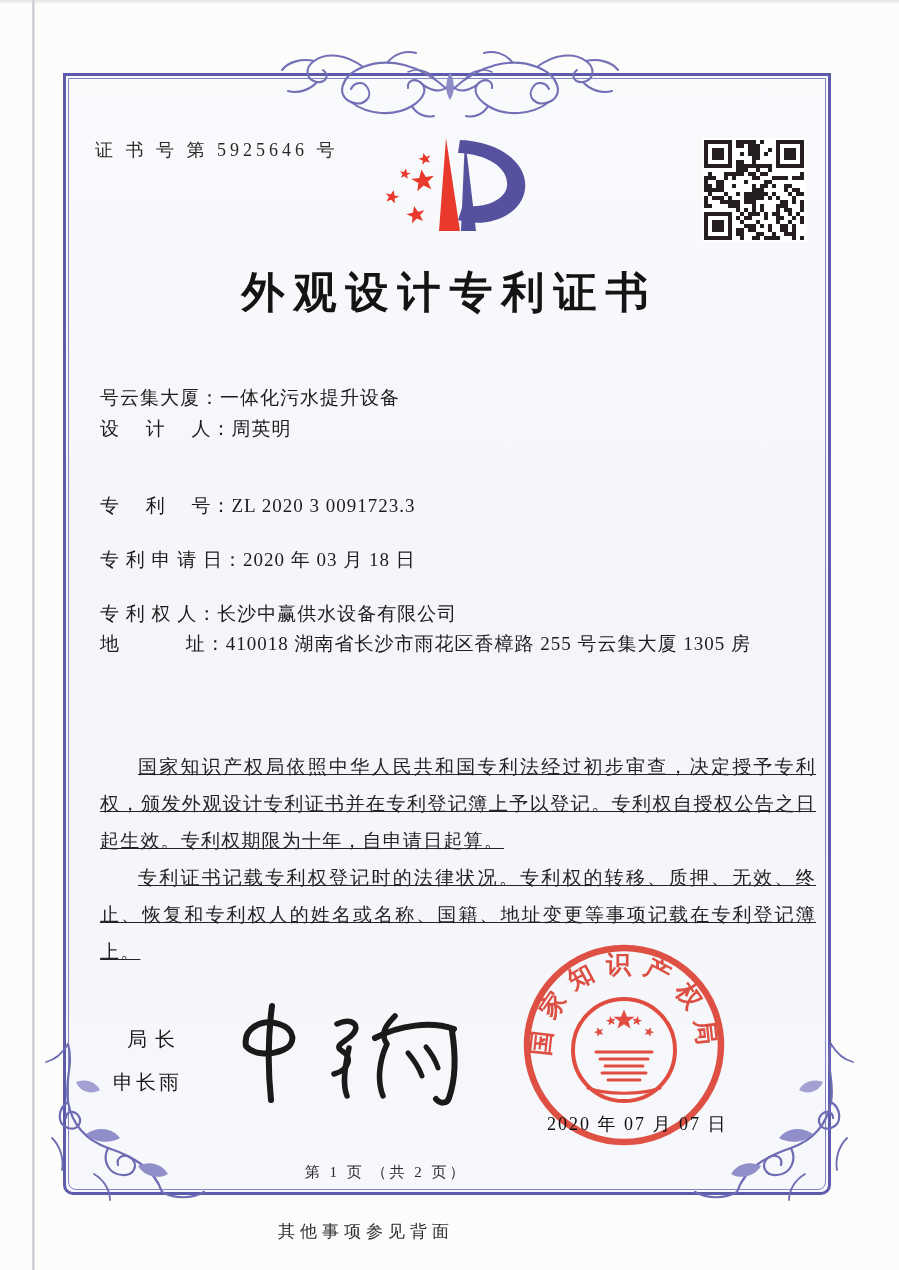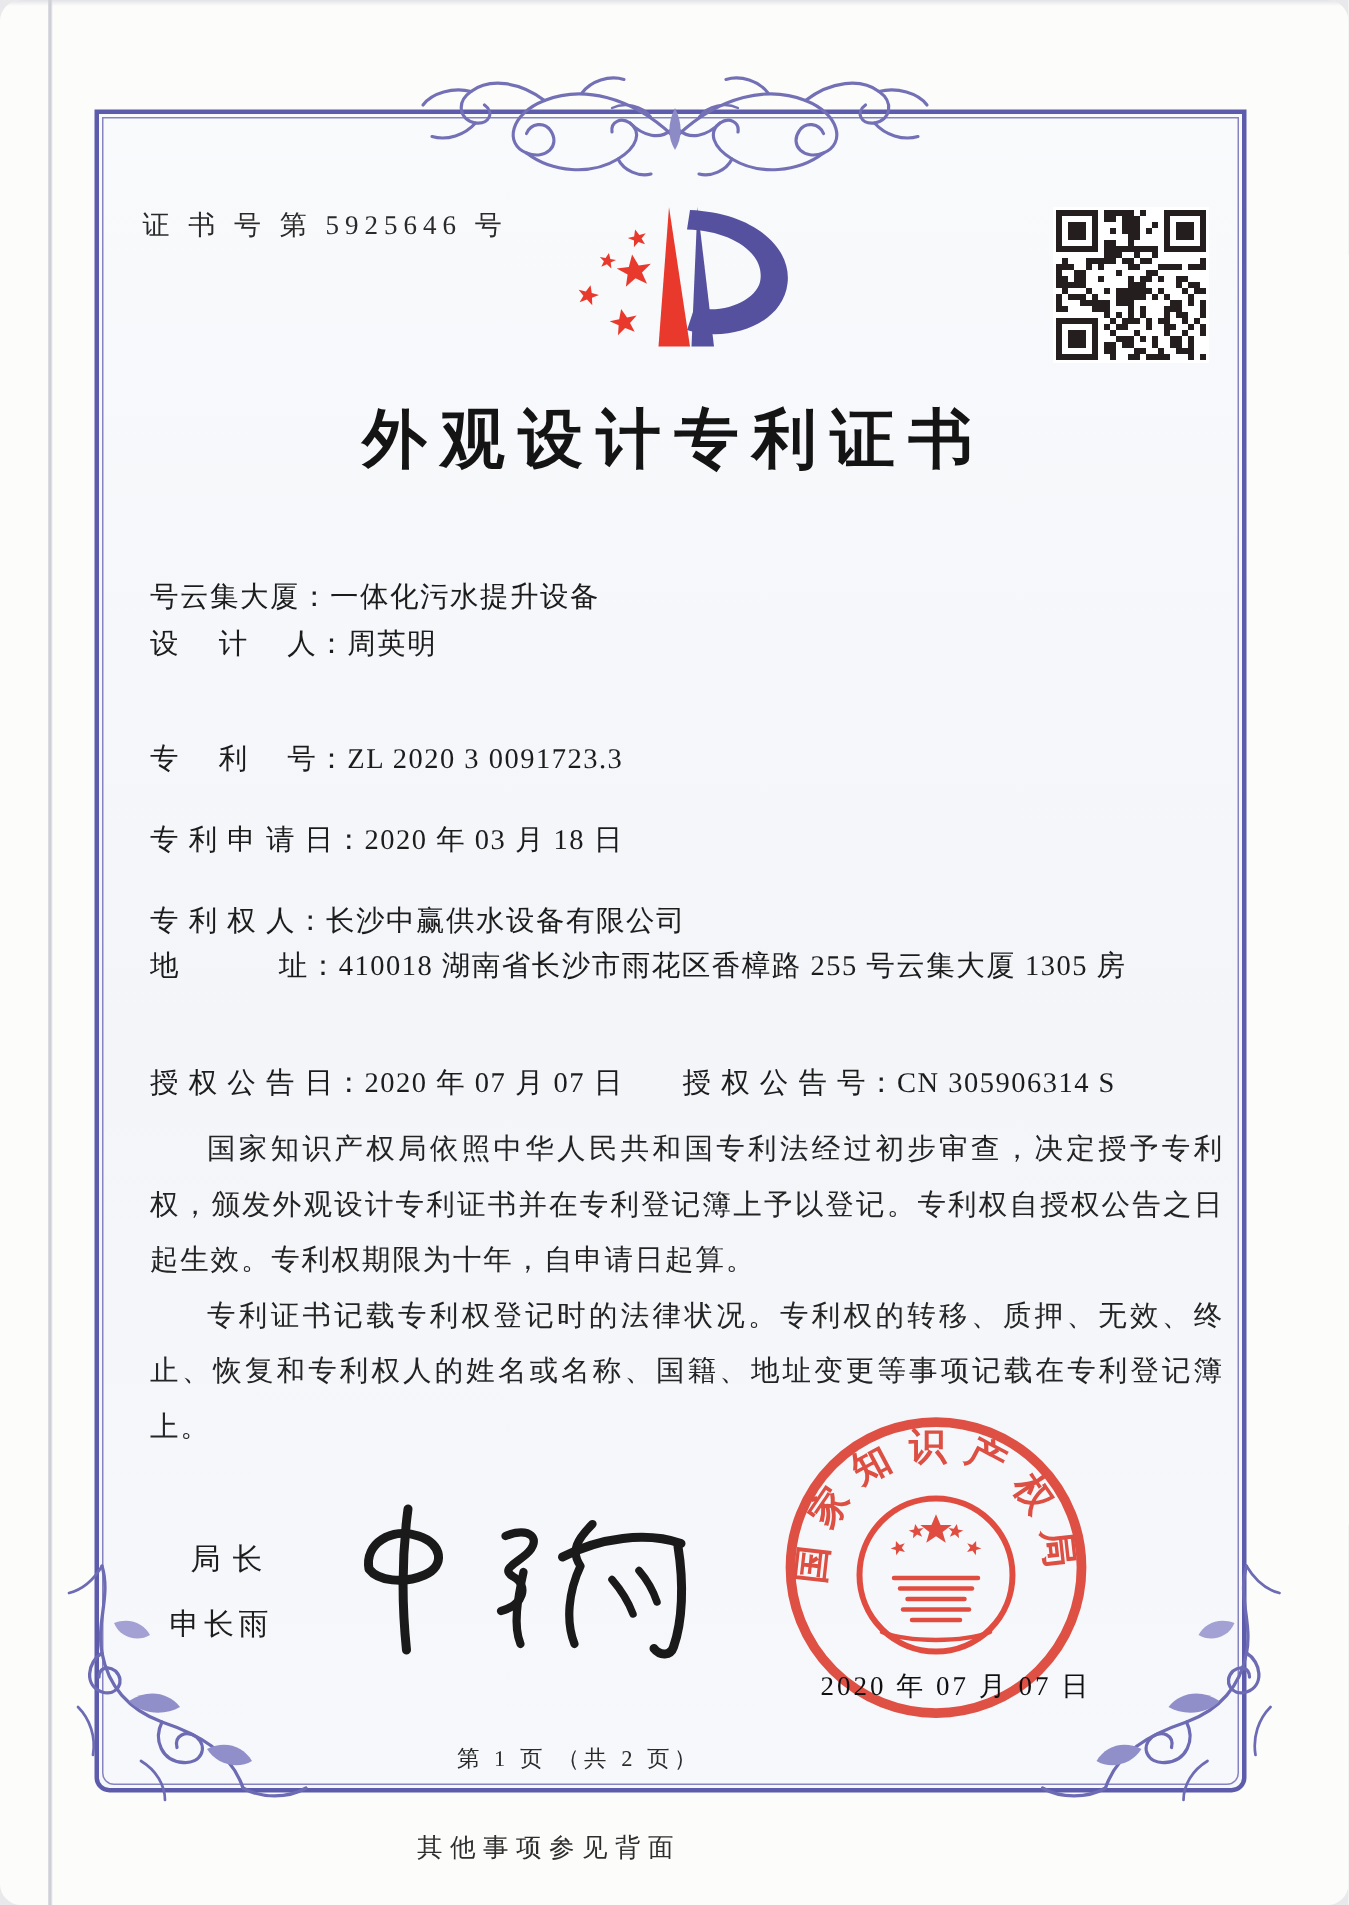--- a/index.html
+++ b/index.html
@@ -8,21 +8,20 @@
     font-family:"Liberation Serif","DejaVu Serif",serif;
     -webkit-font-smoothing:antialiased;
   }
   .page {
     position:relative;
     width:899px; height:1270px;
     margin:0 auto;
     background:#fcfcfb;
     overflow:hidden;
     color:#1d1d1d;
-    border-radius:14px;
   }
   .scan-edge-left {
     position:absolute; left:32px; top:0; width:3px; height:1270px;
     background:linear-gradient(90deg,#c7c9d2,#9fa2b0,#e2e3e9);
     opacity:.55;
   }
   .scan-edge-top {
     position:absolute; left:0; top:0; width:100%; height:4px;
     background:linear-gradient(180deg,#d2d3da,rgba(255,255,255,0));
     opacity:.6;
@@ -52,21 +51,21 @@
     font-size:43px; font-weight:bold; letter-spacing:9px; color:#141414;
   }
   .field-row { left:100px; width:714px; font-size:19px; letter-spacing:1px; color:#1c1c1c; white-space:nowrap; }
   .fr0 { top:385px; } .fr1 { top:416px; } .fr2 { top:493px; }
   .fr3 { top:547px; } .fr4 { top:601px; } .fr5 { top:631px; }
   .fr6 { top:709px; }
   .grant-pair { position:absolute; left:355px; top:0; white-space:nowrap; }
   .body-text {
     left:100px; top:748px; width:716px;
     font-size:19px; line-height:37px; letter-spacing:1.2px;
-    text-align:justify; color:#242424;
+    text-align:justify; color:#242424;text-decoration:underline;
   }
   .body-text p { text-indent:2em; }
   .signer-title { left:127px; top:1026px; font-size:20px; letter-spacing:8px; }
   .signer-name  { left:113px; top:1069px; font-size:20px; letter-spacing:3px; }
   .signature { left:225px; top:996px; width:250px; height:115px; }
   .seal { left:518px; top:940px; width:212px; height:212px; }
   .seal-date {
     left:547px; top:1112px; font-size:18px; letter-spacing:2px;
     color:#101010; z-index:6;
   }
@@ -383,24 +382,20 @@
   </svg>
 
   <div class="abs title">外观设计专利证书</div>
 
   <div class="abs field-row fr0"><span>号云集大厦：</span><span>一体化污水提升设备</span></div>
   <div class="abs field-row fr1"><span>设　 计　 人：</span><span>周英明</span></div>
   <div class="abs field-row fr2"><span>专　 利　 号：</span><span>ZL 2020 3 0091723.3</span></div>
   <div class="abs field-row fr3"><span>专 利 申 请 日：</span><span>2020 年 03 月 18 日</span></div>
   <div class="abs field-row fr4"><span>专 利 权 人：</span><span>长沙中赢供水设备有限公司</span></div>
   <div class="abs field-row fr5"><span>地　　　 址：</span><span>410018 湖南省长沙市雨花区香樟路 255 号云集大厦 1305 房</span></div>
-  <div class="abs field-row fr6">
-    <span>授 权 公 告 日：</span><span>2020 年 07 月 07 日</span>
-    <span class="grant-pair"><span>授 权 公 告 号：</span><span>CN 305906314 S</span></span>
-  </div>
 
   <div class="abs body-text">
     <p>国家知识产权局依照中华人民共和国专利法经过初步审查，决定授予专利权，颁发外观设计专利证书并在专利登记簿上予以登记。专利权自授权公告之日起生效。专利权期限为十年，自申请日起算。</p>
     <p>专利证书记载专利权登记时的法律状况。专利权的转移、质押、无效、终止、恢复和专利权人的姓名或名称、国籍、地址变更等事项记载在专利登记簿上。</p>
   </div>
 
   <div class="abs signer-title">局长</div>
   <div class="abs signer-name">申长雨</div>
 
   <svg class="abs signature" viewBox="0 0 250 115">

